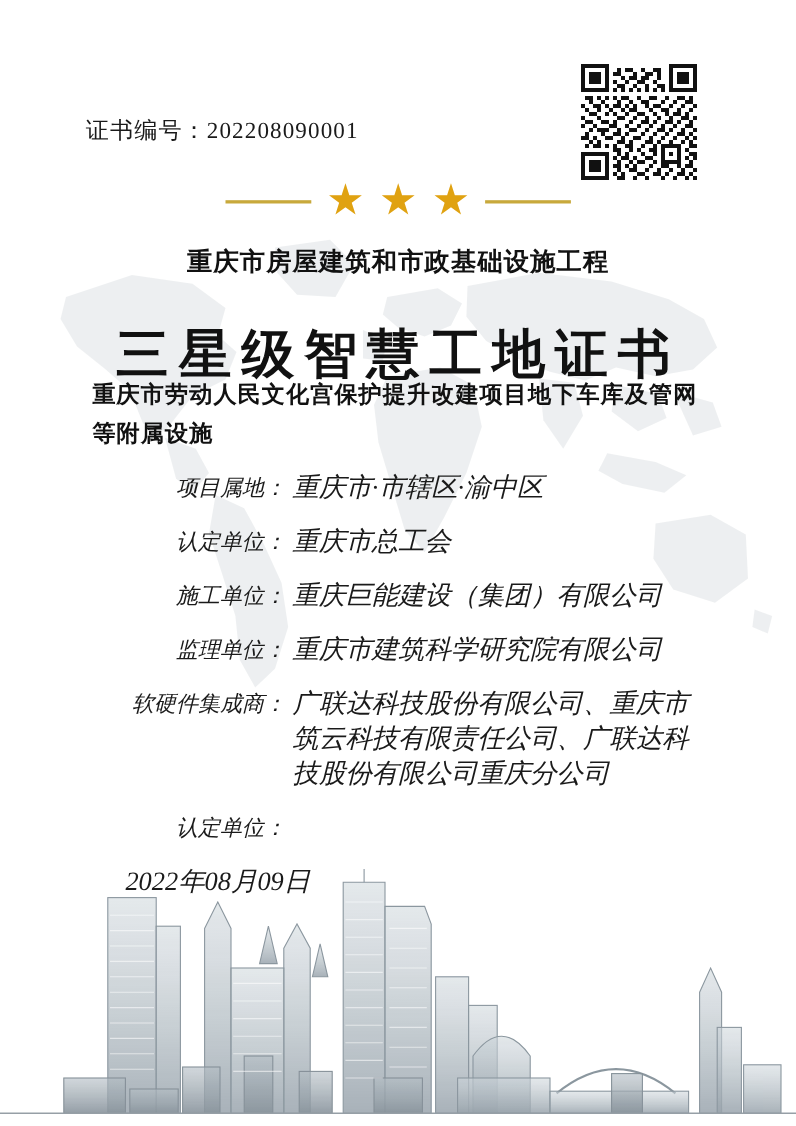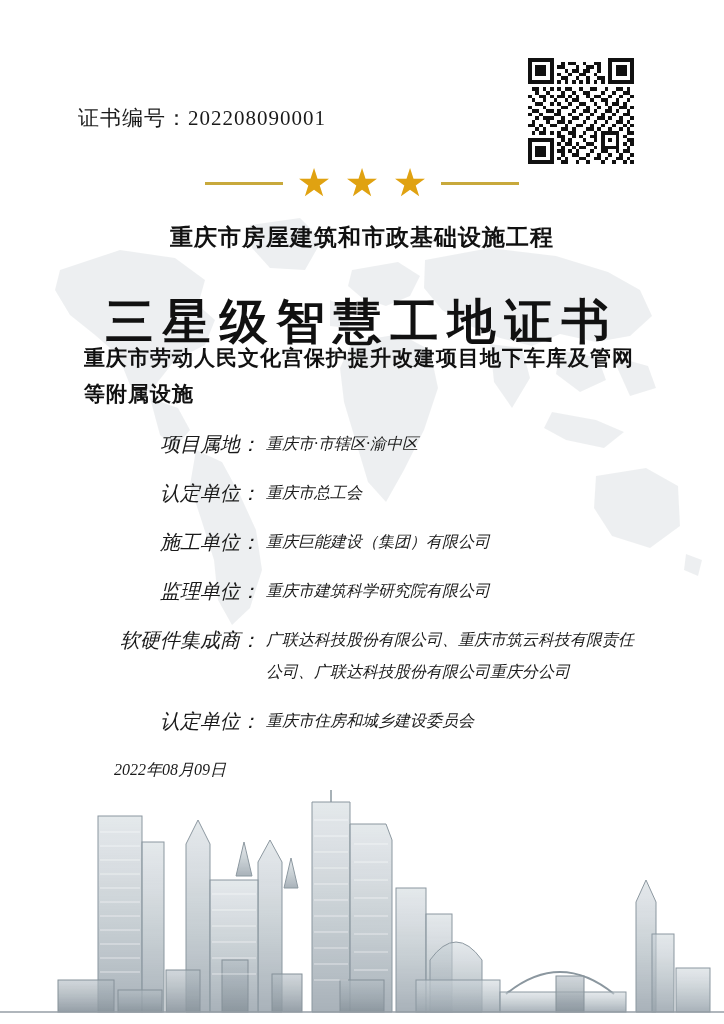--- a/index.html
+++ b/index.html
@@ -121,21 +121,21 @@
   }
   .field-label {
     width: 152px;
     text-align: right;
     font-size: 20px;
     line-height: 32px;
     white-space: nowrap;
     flex: 0 0 auto;
   }
   .field-value {
-    font-size: 16px;
+    font-size: 24px;
     line-height: 32px;
     padding-left: 6px;
     max-width: 382px;
   }
 
   
   .skyline {
     position: absolute;
     left: 0;
     bottom: 0;
@@ -442,21 +442,20 @@
   <div class="field-row">
     <div class="field-label">监理单位：</div>
     <div class="field-value">重庆市建筑科学研究院有限公司</div>
   </div>
   <div class="field-row">
     <div class="field-label">软硬件集成商：</div>
     <div class="field-value">广联达科技股份有限公司、重庆市筑云科技有限责任公司、广联达科技股份有限公司重庆分公司</div>
   </div>
   <div class="field-row">
     <div class="field-label">认定单位：</div>
-    <div class="field-value">重庆市住房和城乡建设委员会</div>
   </div>
   <div class="field-row">
     <div class="field-value">2022年08月09日</div>
   </div>
 </div>
 
 <div class="skyline">
   <svg viewBox="0 0 724 240" width="724" height="240" xmlns="http://www.w3.org/2000/svg">
     <defs>
       <linearGradient id="bg" x1="0" y1="0" x2="0" y2="1">

